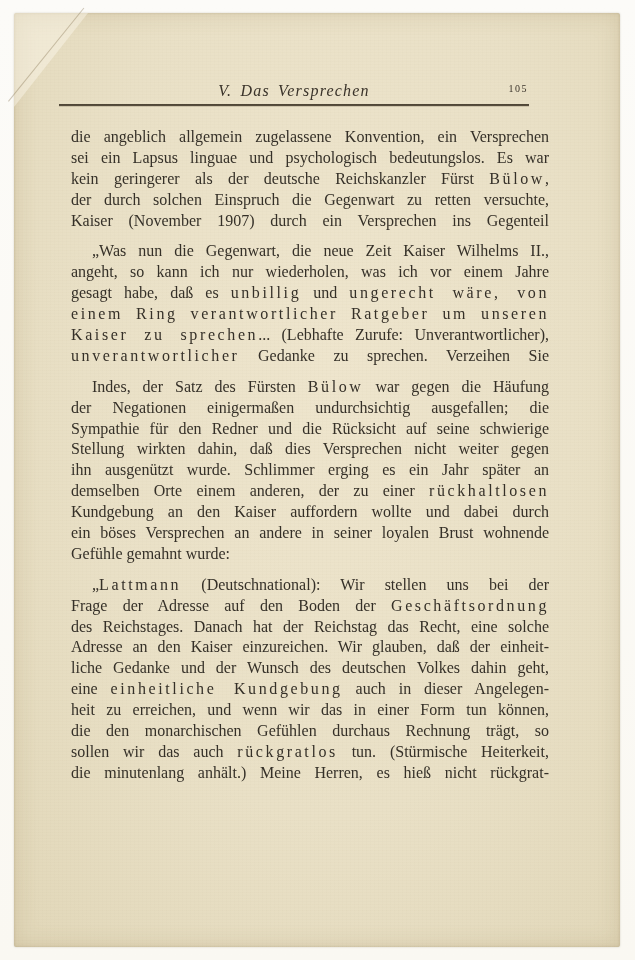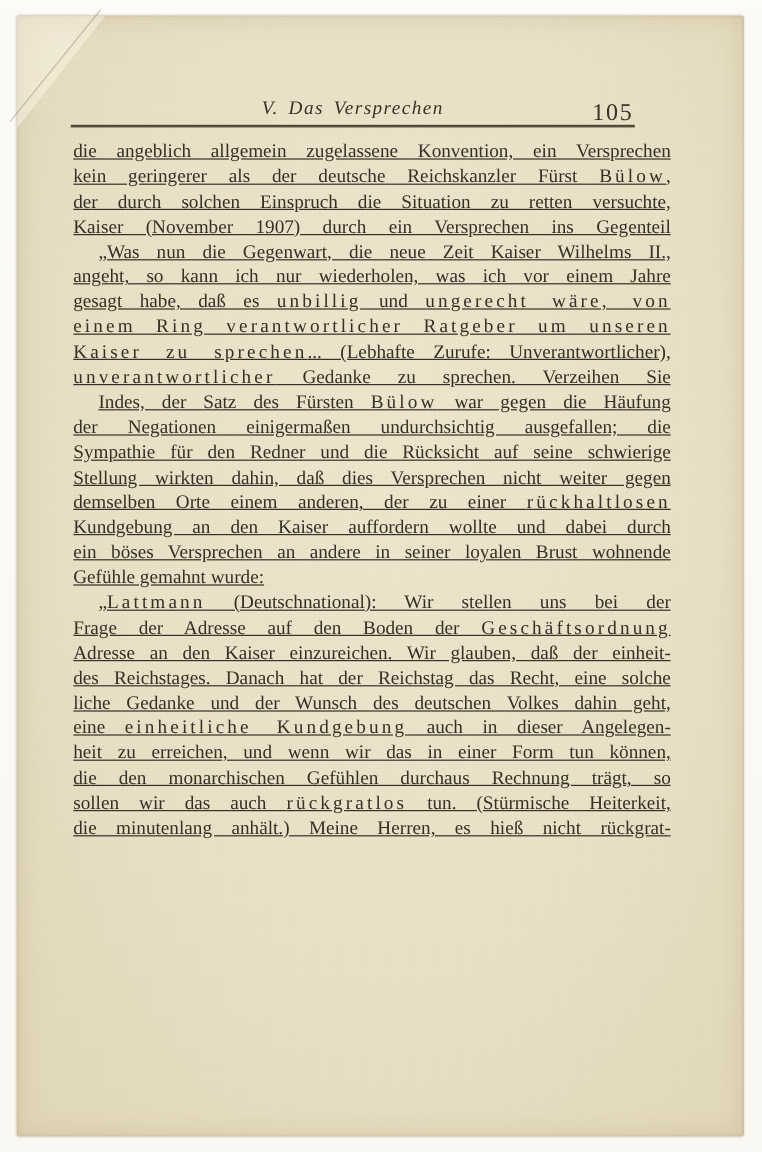--- a/index.html
+++ b/index.html
@@ -57,39 +57,39 @@
     display: block;
     text-align: center;
     font-style: italic;
     font-size: 16px;
     letter-spacing: 1.2px;
     word-spacing: 3px;
   }
   .page-number {
     position: absolute;
     right: 1px; top: 1px;
-    font-size: 20px;
+    font-size: 10px;
     letter-spacing: 1.5px;
   }
   .header-rule {
     position: absolute;
     left: 45px; top: 91px;
     width: 470px; height: 2px;
     background: linear-gradient(180deg, #4c4333 0%, #5a5040 100%);
     box-shadow: 0 0.5px 0 rgba(80,70,50,0.35);
   }
   .page-body {
     position: absolute;
     left: 47px; top: 104px;
     width: 498px;
     color: #353028;
     font-size: 16px;
     line-height: 20.9px;
   }
-  .paragraph { margin: 0; text-decoration: underline; }
+  .paragraph { margin: 10px; }
   .text-line {
     height: 20.9px;
     overflow: hidden;
     text-align: justify;
     text-align-last: justify;
     white-space: normal;
   }
   .text-line.short {
     text-align-last: left;
   }
@@ -113,47 +113,49 @@
     <div class="running-head">
       <span class="running-head-title">V. Das Versprechen</span>
       <span class="page-number">105</span>
     </div>
 
     <div class="header-rule"></div>
 
     <div class="page-body" id="page-body">
         <div class="paragraph">
           <div class="text-line"><span class="seg-normal">die angeblich allgemein zugelassene Konvention, ein Versprechen</span></div>
+          <div class="text-line"><span class="seg-normal">sei ein Lapsus linguae und psychologisch bedeutungslos. Es war</span></div>
           <div class="text-line"><span class="seg-normal">kein geringerer als der deutsche Reichskanzler Fürst </span><span class="seg-spaced">Bülow</span><span class="seg-normal">,</span></div>
-          <div class="text-line"><span class="seg-normal">der durch solchen Einspruch die Situation zu retten versuchte,</span></div>
+          <div class="text-line"><span class="seg-normal">der durch solchen Einspruch die Gegenwart zu retten versuchte,</span></div>
           <div class="text-line"><span class="seg-normal">Kaiser (November 1907) durch ein Versprechen ins Gegenteil</span></div>
         </div>
         <div class="paragraph">
           <div class="text-line indent"><span class="seg-normal">„Was nun die Gegenwart, die neue Zeit Kaiser Wilhelms II.,</span></div>
           <div class="text-line"><span class="seg-normal">angeht, so kann ich nur wiederholen, was ich vor einem Jahre</span></div>
           <div class="text-line"><span class="seg-normal">gesagt habe, daß es </span><span class="seg-spaced">unbillig</span><span class="seg-normal"> und </span><span class="seg-spaced">ungerecht wäre, von</span></div>
           <div class="text-line"><span class="seg-spaced">einem Ring verantwortlicher Ratgeber um unseren</span></div>
           <div class="text-line"><span class="seg-spaced">Kaiser zu sprechen</span><span class="seg-normal">... (Lebhafte Zurufe: Unverantwortlicher),</span></div>
           <div class="text-line"><span class="seg-spaced">unverantwortlicher</span><span class="seg-normal"> Gedanke zu sprechen. Verzeihen Sie</span></div>
         </div>
         <div class="paragraph">
           <div class="text-line indent"><span class="seg-normal">Indes, der Satz des Fürsten </span><span class="seg-spaced">Bülow</span><span class="seg-normal"> war gegen die Häufung</span></div>
           <div class="text-line"><span class="seg-normal">der Negationen einigermaßen undurchsichtig ausgefallen; die</span></div>
           <div class="text-line"><span class="seg-normal">Sympathie für den Redner und die Rücksicht auf seine schwierige</span></div>
           <div class="text-line"><span class="seg-normal">Stellung wirkten dahin, daß dies Versprechen nicht weiter gegen</span></div>
+          <div class="text-line"><span class="seg-normal">ihn ausgenützt wurde. Schlimmer erging es ein Jahr später an</span></div>
           <div class="text-line"><span class="seg-normal">demselben Orte einem anderen, der zu einer </span><span class="seg-spaced">rückhaltlosen</span></div>
           <div class="text-line"><span class="seg-normal">Kundgebung an den Kaiser auffordern wollte und dabei durch</span></div>
           <div class="text-line"><span class="seg-normal">ein böses Versprechen an andere in seiner loyalen Brust wohnende</span></div>
           <div class="text-line short"><span class="seg-normal">Gefühle gemahnt wurde:</span></div>
         </div>
         <div class="paragraph">
           <div class="text-line indent"><span class="seg-normal">„</span><span class="seg-spaced">Lattmann</span><span class="seg-normal"> (Deutschnational): Wir stellen uns bei der</span></div>
           <div class="text-line"><span class="seg-normal">Frage der Adresse auf den Boden der </span><span class="seg-spaced">Geschäftsordnung</span></div>
+          <div class="text-line"><span class="seg-normal">des Reichstages. Danach hat der Reichstag das Recht, eine solche</span></div>
           <div class="text-line"><span class="seg-normal">Adresse an den Kaiser einzureichen. Wir glauben, daß der einheit-</span></div>
-          <div class="text-line"><span class="seg-normal">des Reichstages. Danach hat der Reichstag das Recht, eine solche</span></div>
           <div class="text-line"><span class="seg-normal">liche Gedanke und der Wunsch des deutschen Volkes dahin geht,</span></div>
           <div class="text-line"><span class="seg-normal">eine </span><span class="seg-spaced">einheitliche Kundgebung</span><span class="seg-normal"> auch in dieser Angelegen-</span></div>
           <div class="text-line"><span class="seg-normal">heit zu erreichen, und wenn wir das in einer Form tun können,</span></div>
           <div class="text-line"><span class="seg-normal">die den monarchischen Gefühlen durchaus Rechnung trägt, so</span></div>
           <div class="text-line"><span class="seg-normal">sollen wir das auch </span><span class="seg-spaced">rückgratlos</span><span class="seg-normal"> tun. (Stürmische Heiterkeit,</span></div>
           <div class="text-line"><span class="seg-normal">die minutenlang anhält.) Meine Herren, es hieß nicht rückgrat-</span></div>
         </div>
       </div>
   </div>
 </div>

